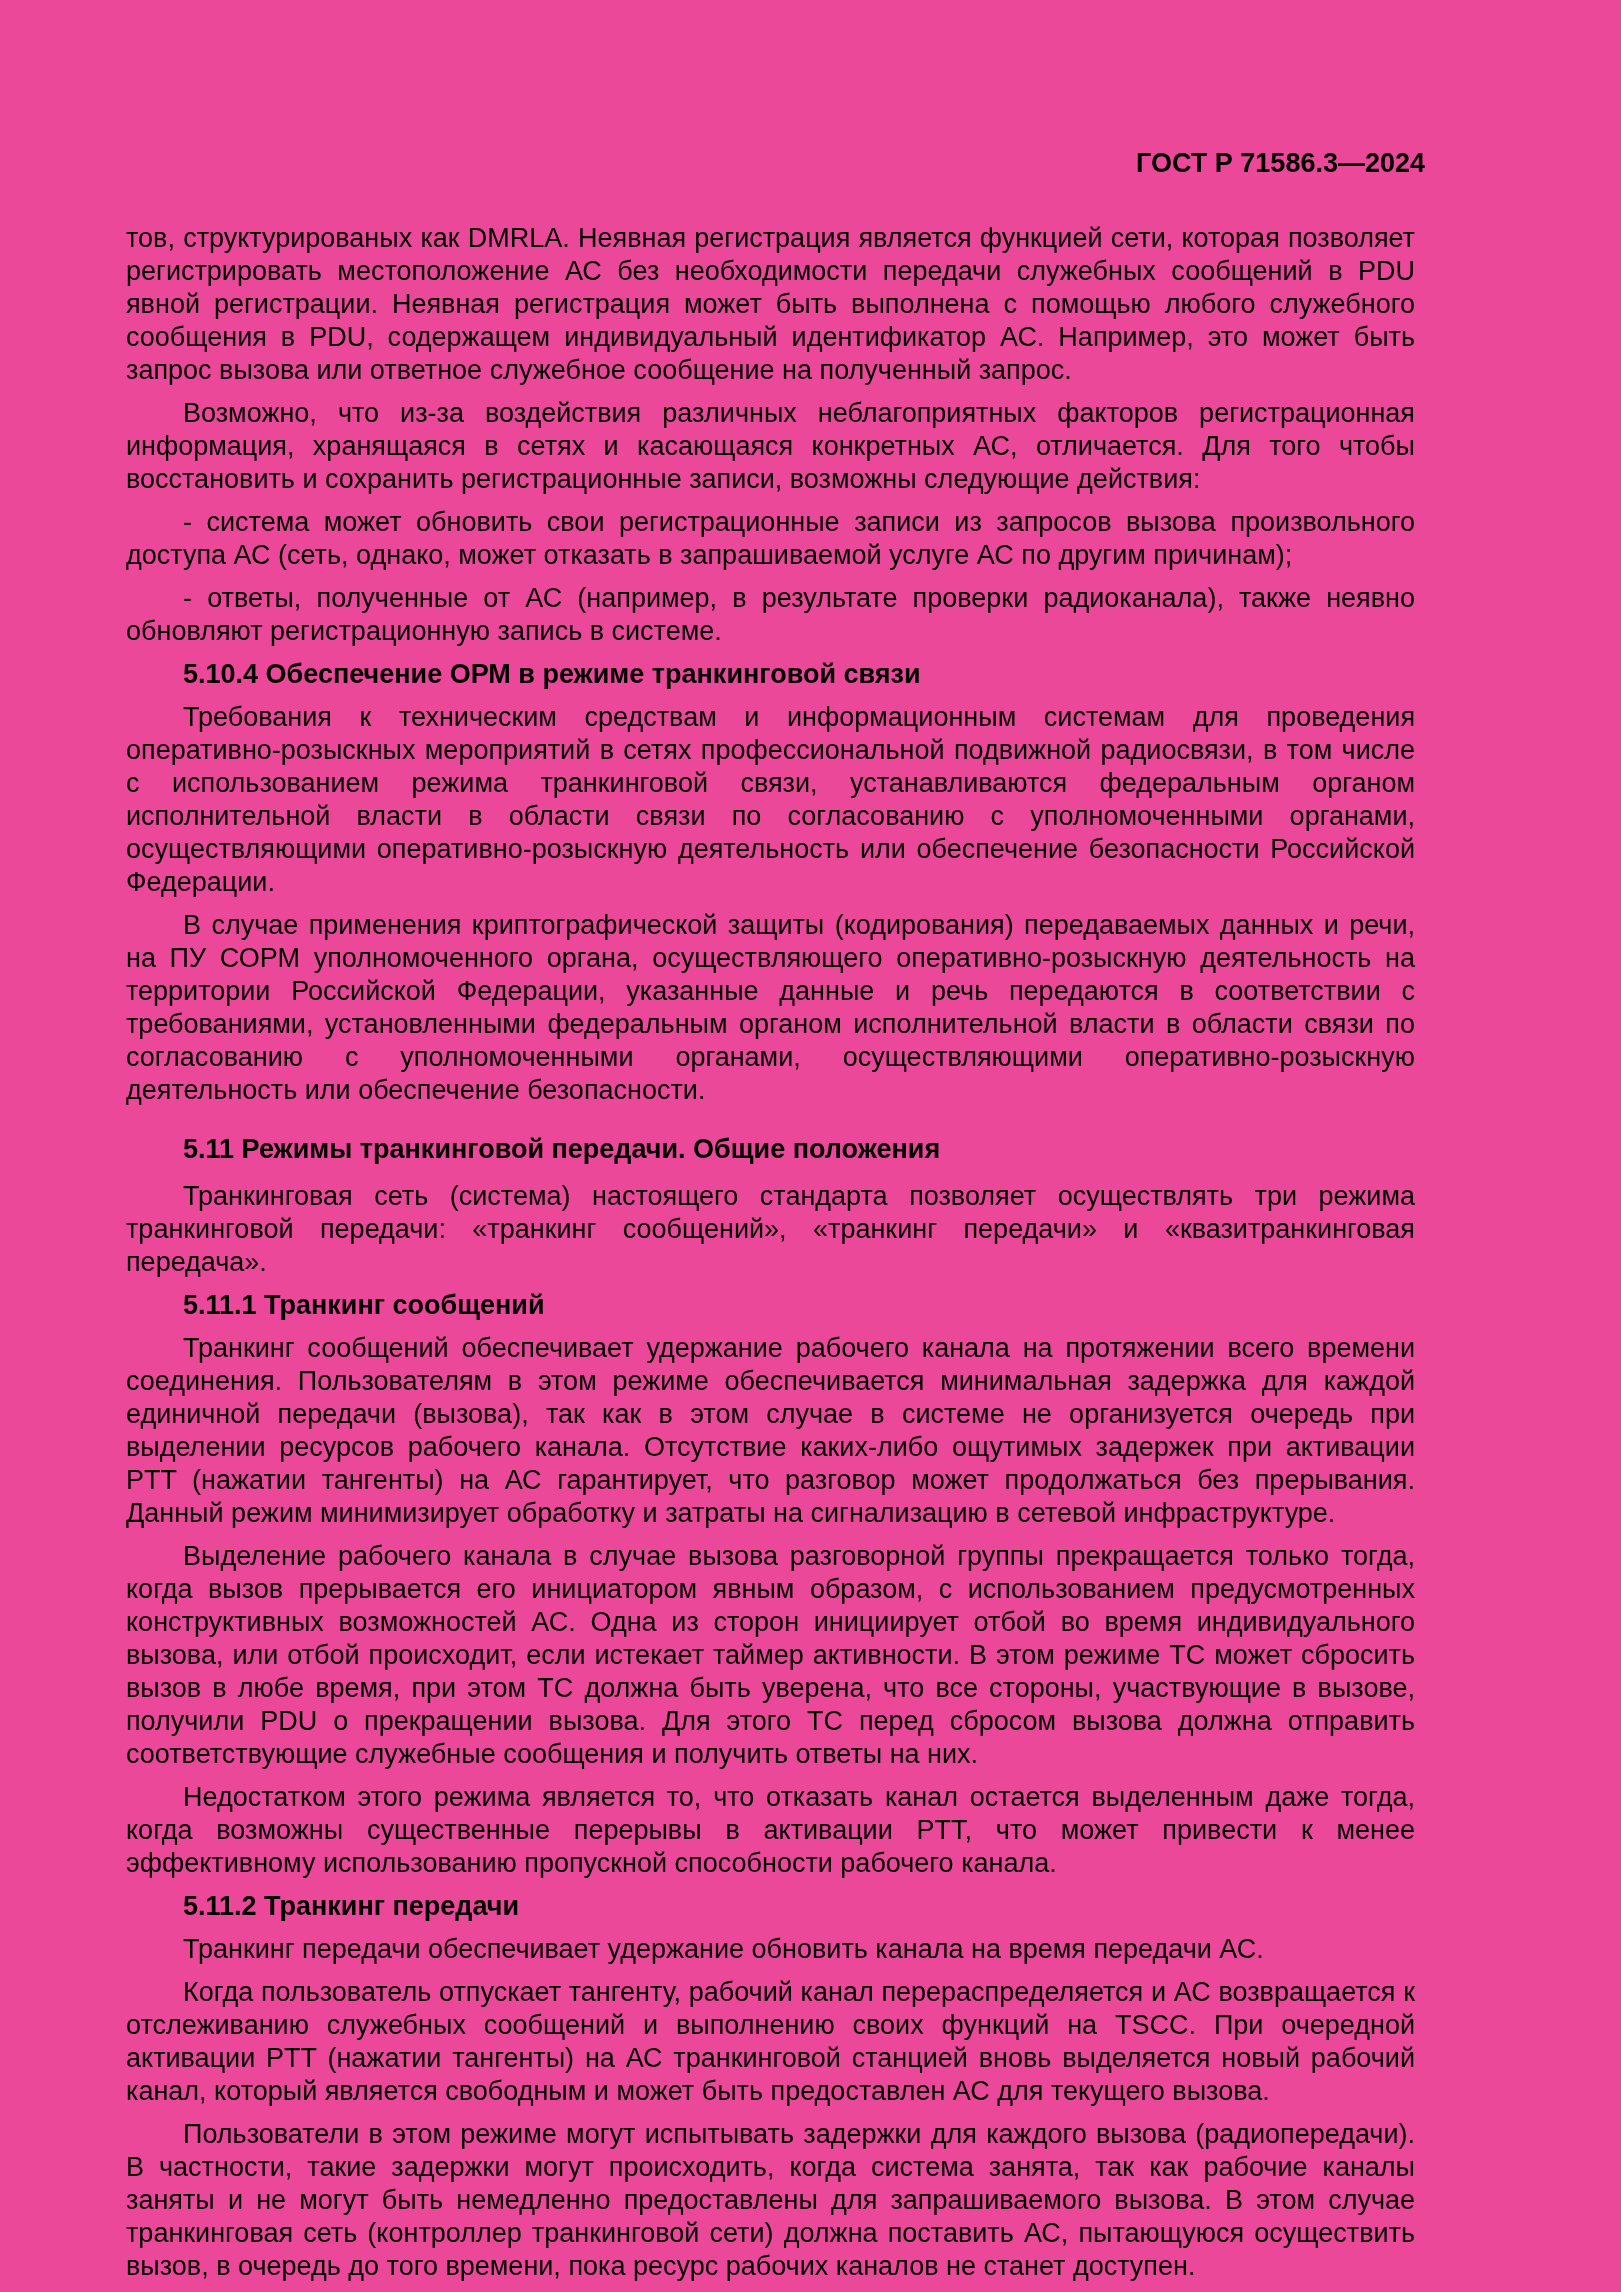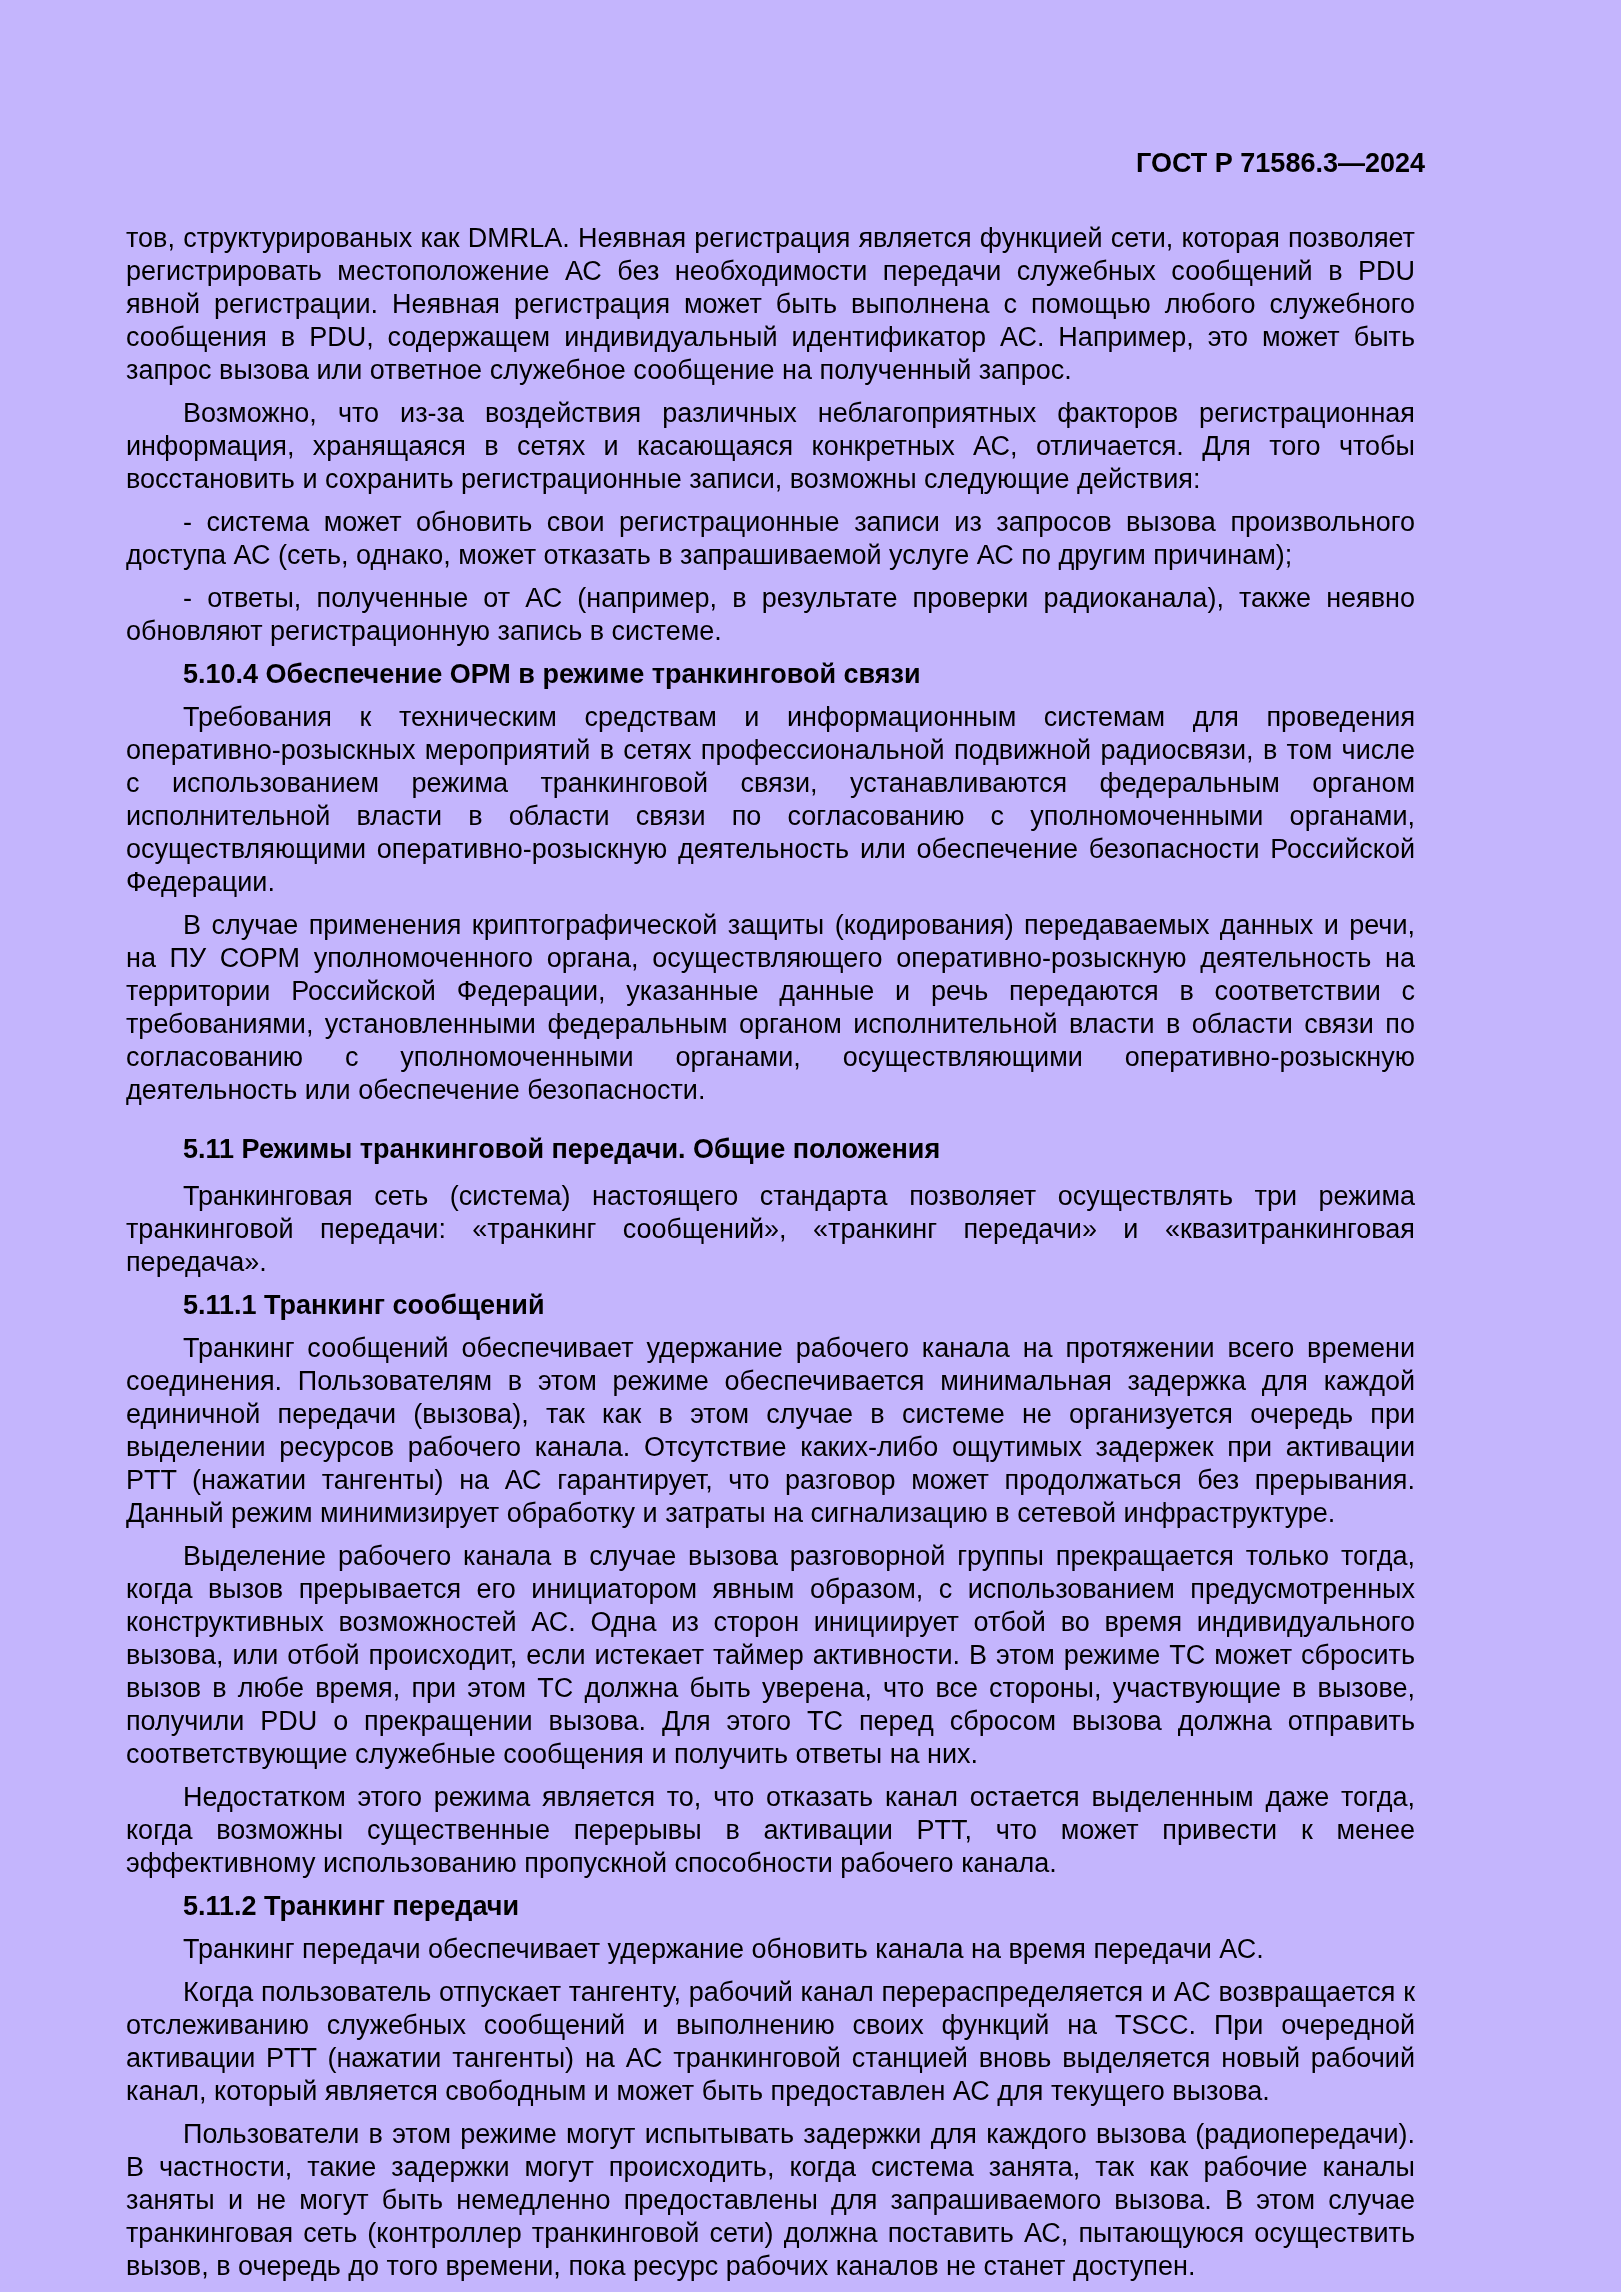--- a/index.html
+++ b/index.html
@@ -14,21 +14,21 @@
     font-family: "Liberation Sans", "DejaVu Sans", sans-serif;
     color: #000000;
     overflow: hidden;
   }
   .page {
     position: absolute;
     top: 0;
     left: 0;
     width: 1621px;
     height: 2293px;
-    background: #c4b5fd;
+    background: #ec4899;
   }
   .content {
     position: absolute;
     left: 116px;
     top: 147px;
     width: 1309px;
   }
   .doc-header {
     text-align: right;
     font-weight: bold;

